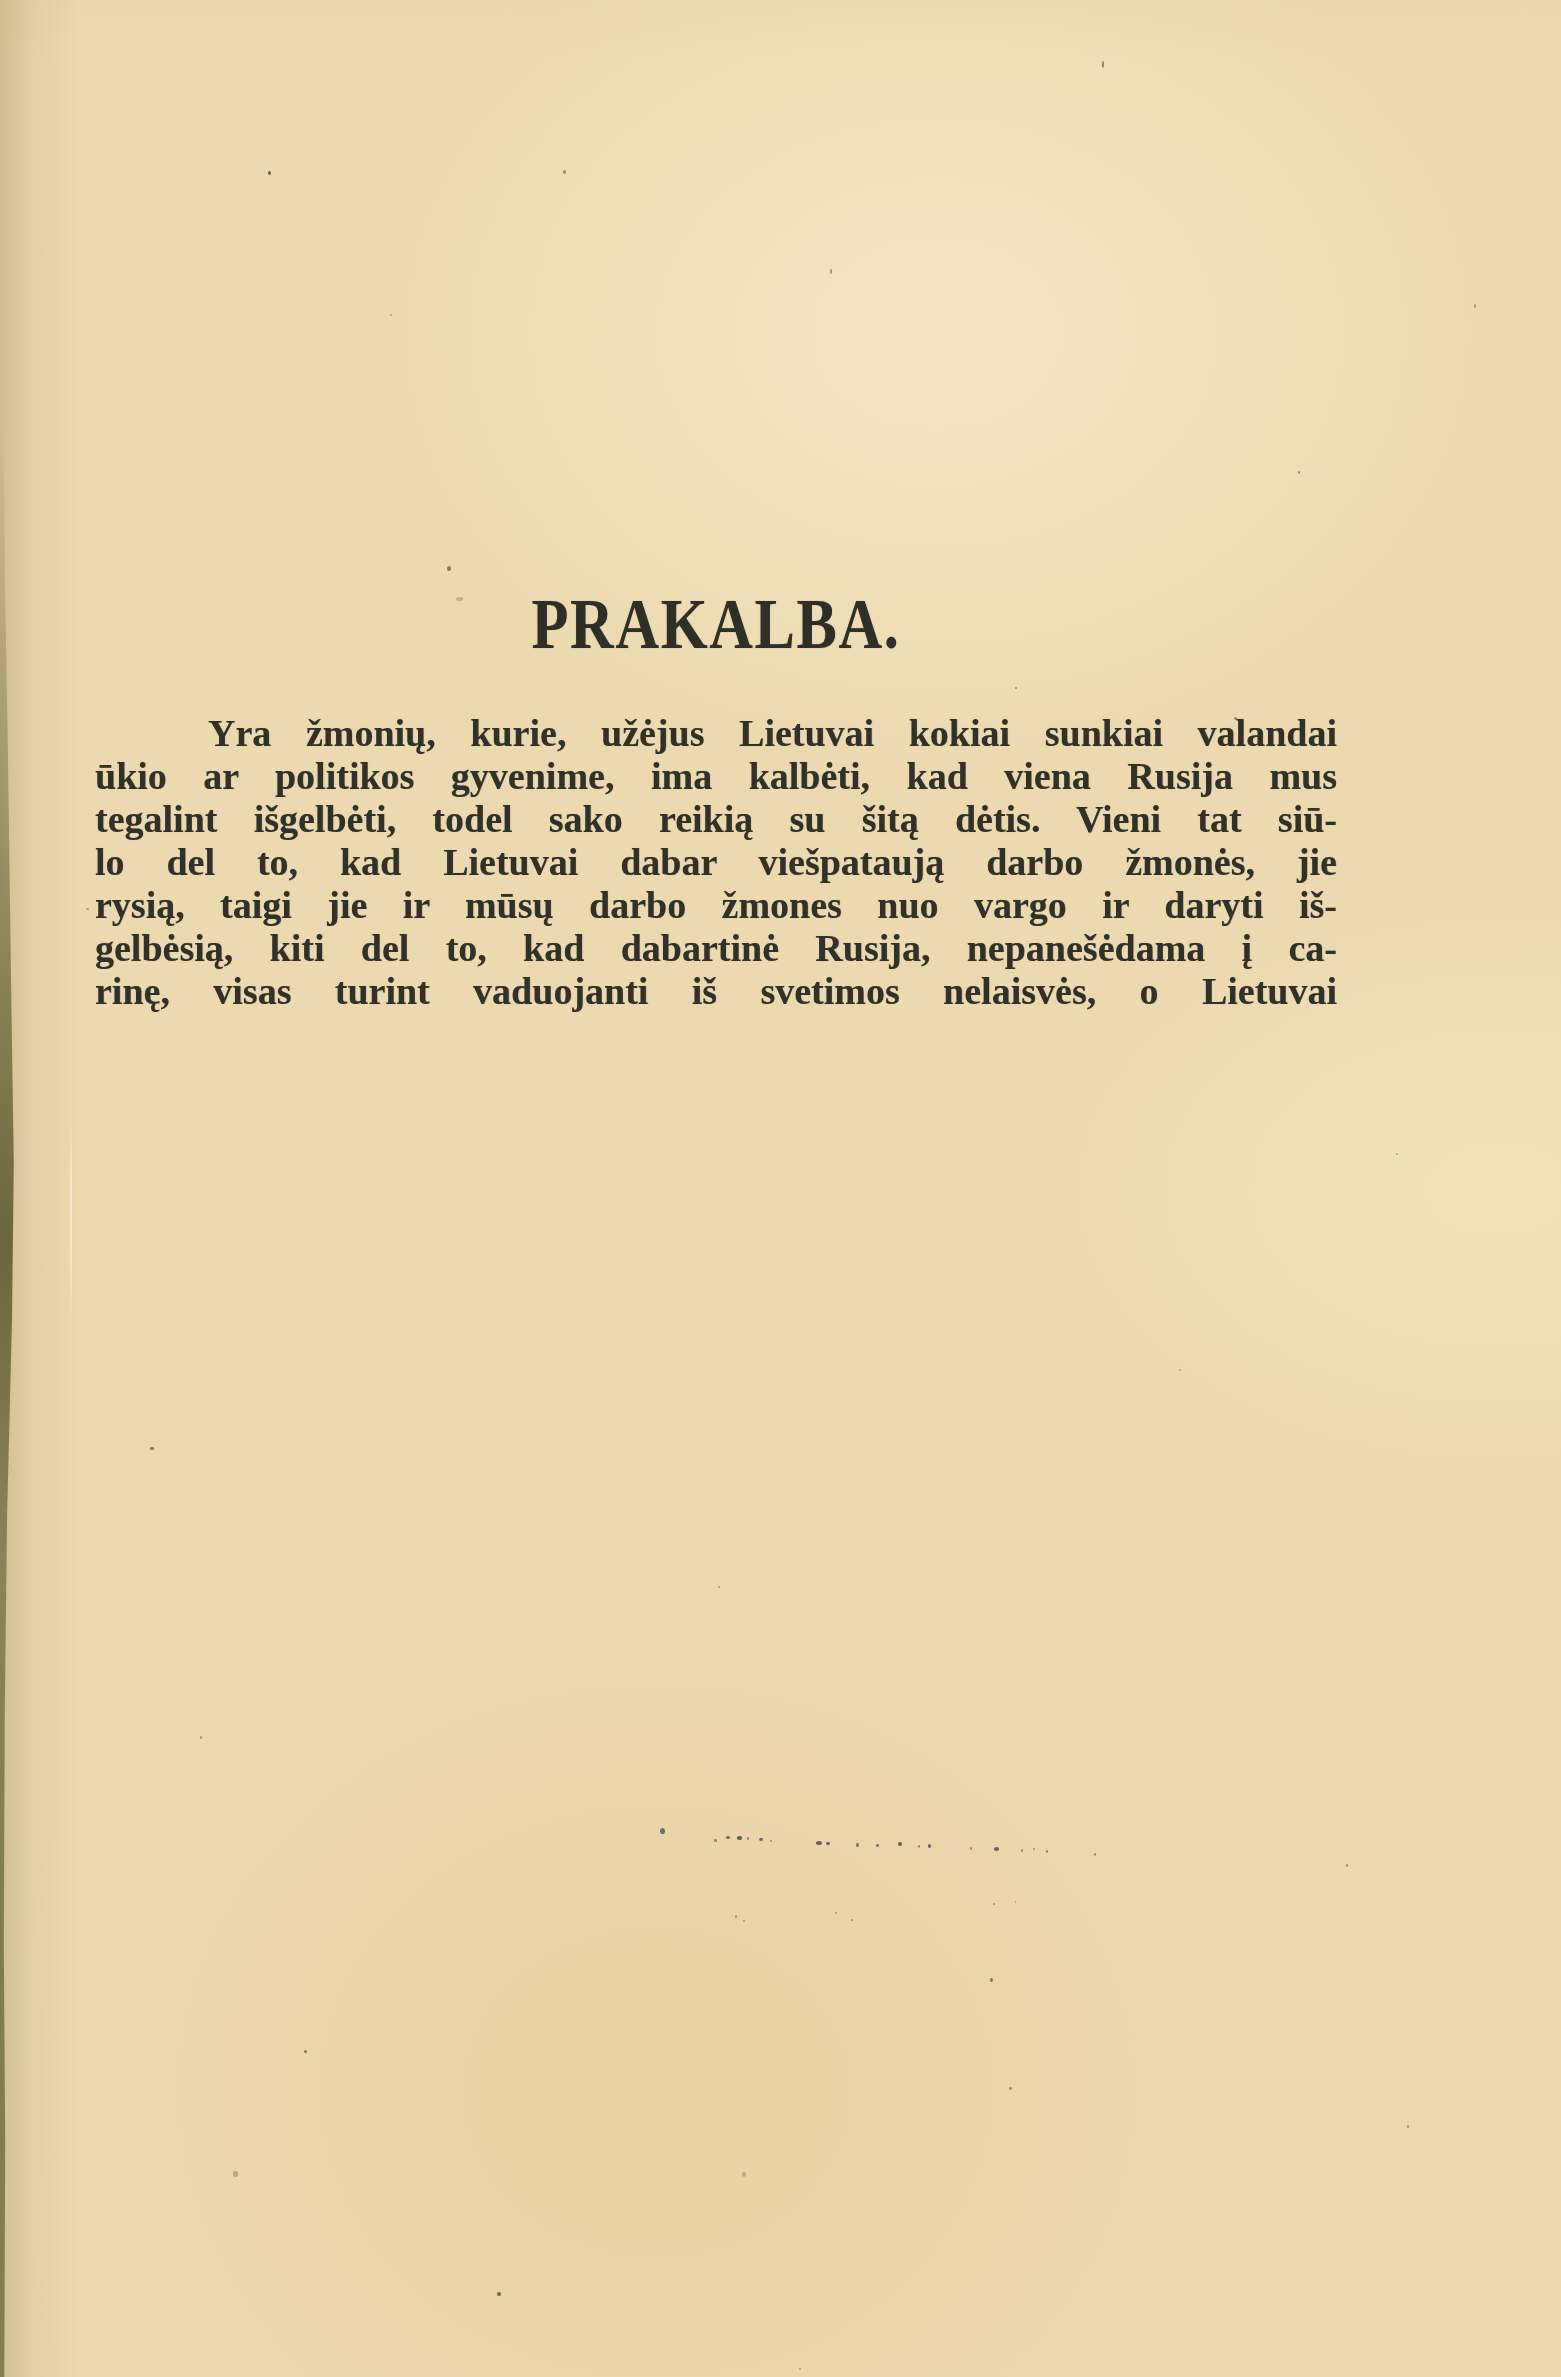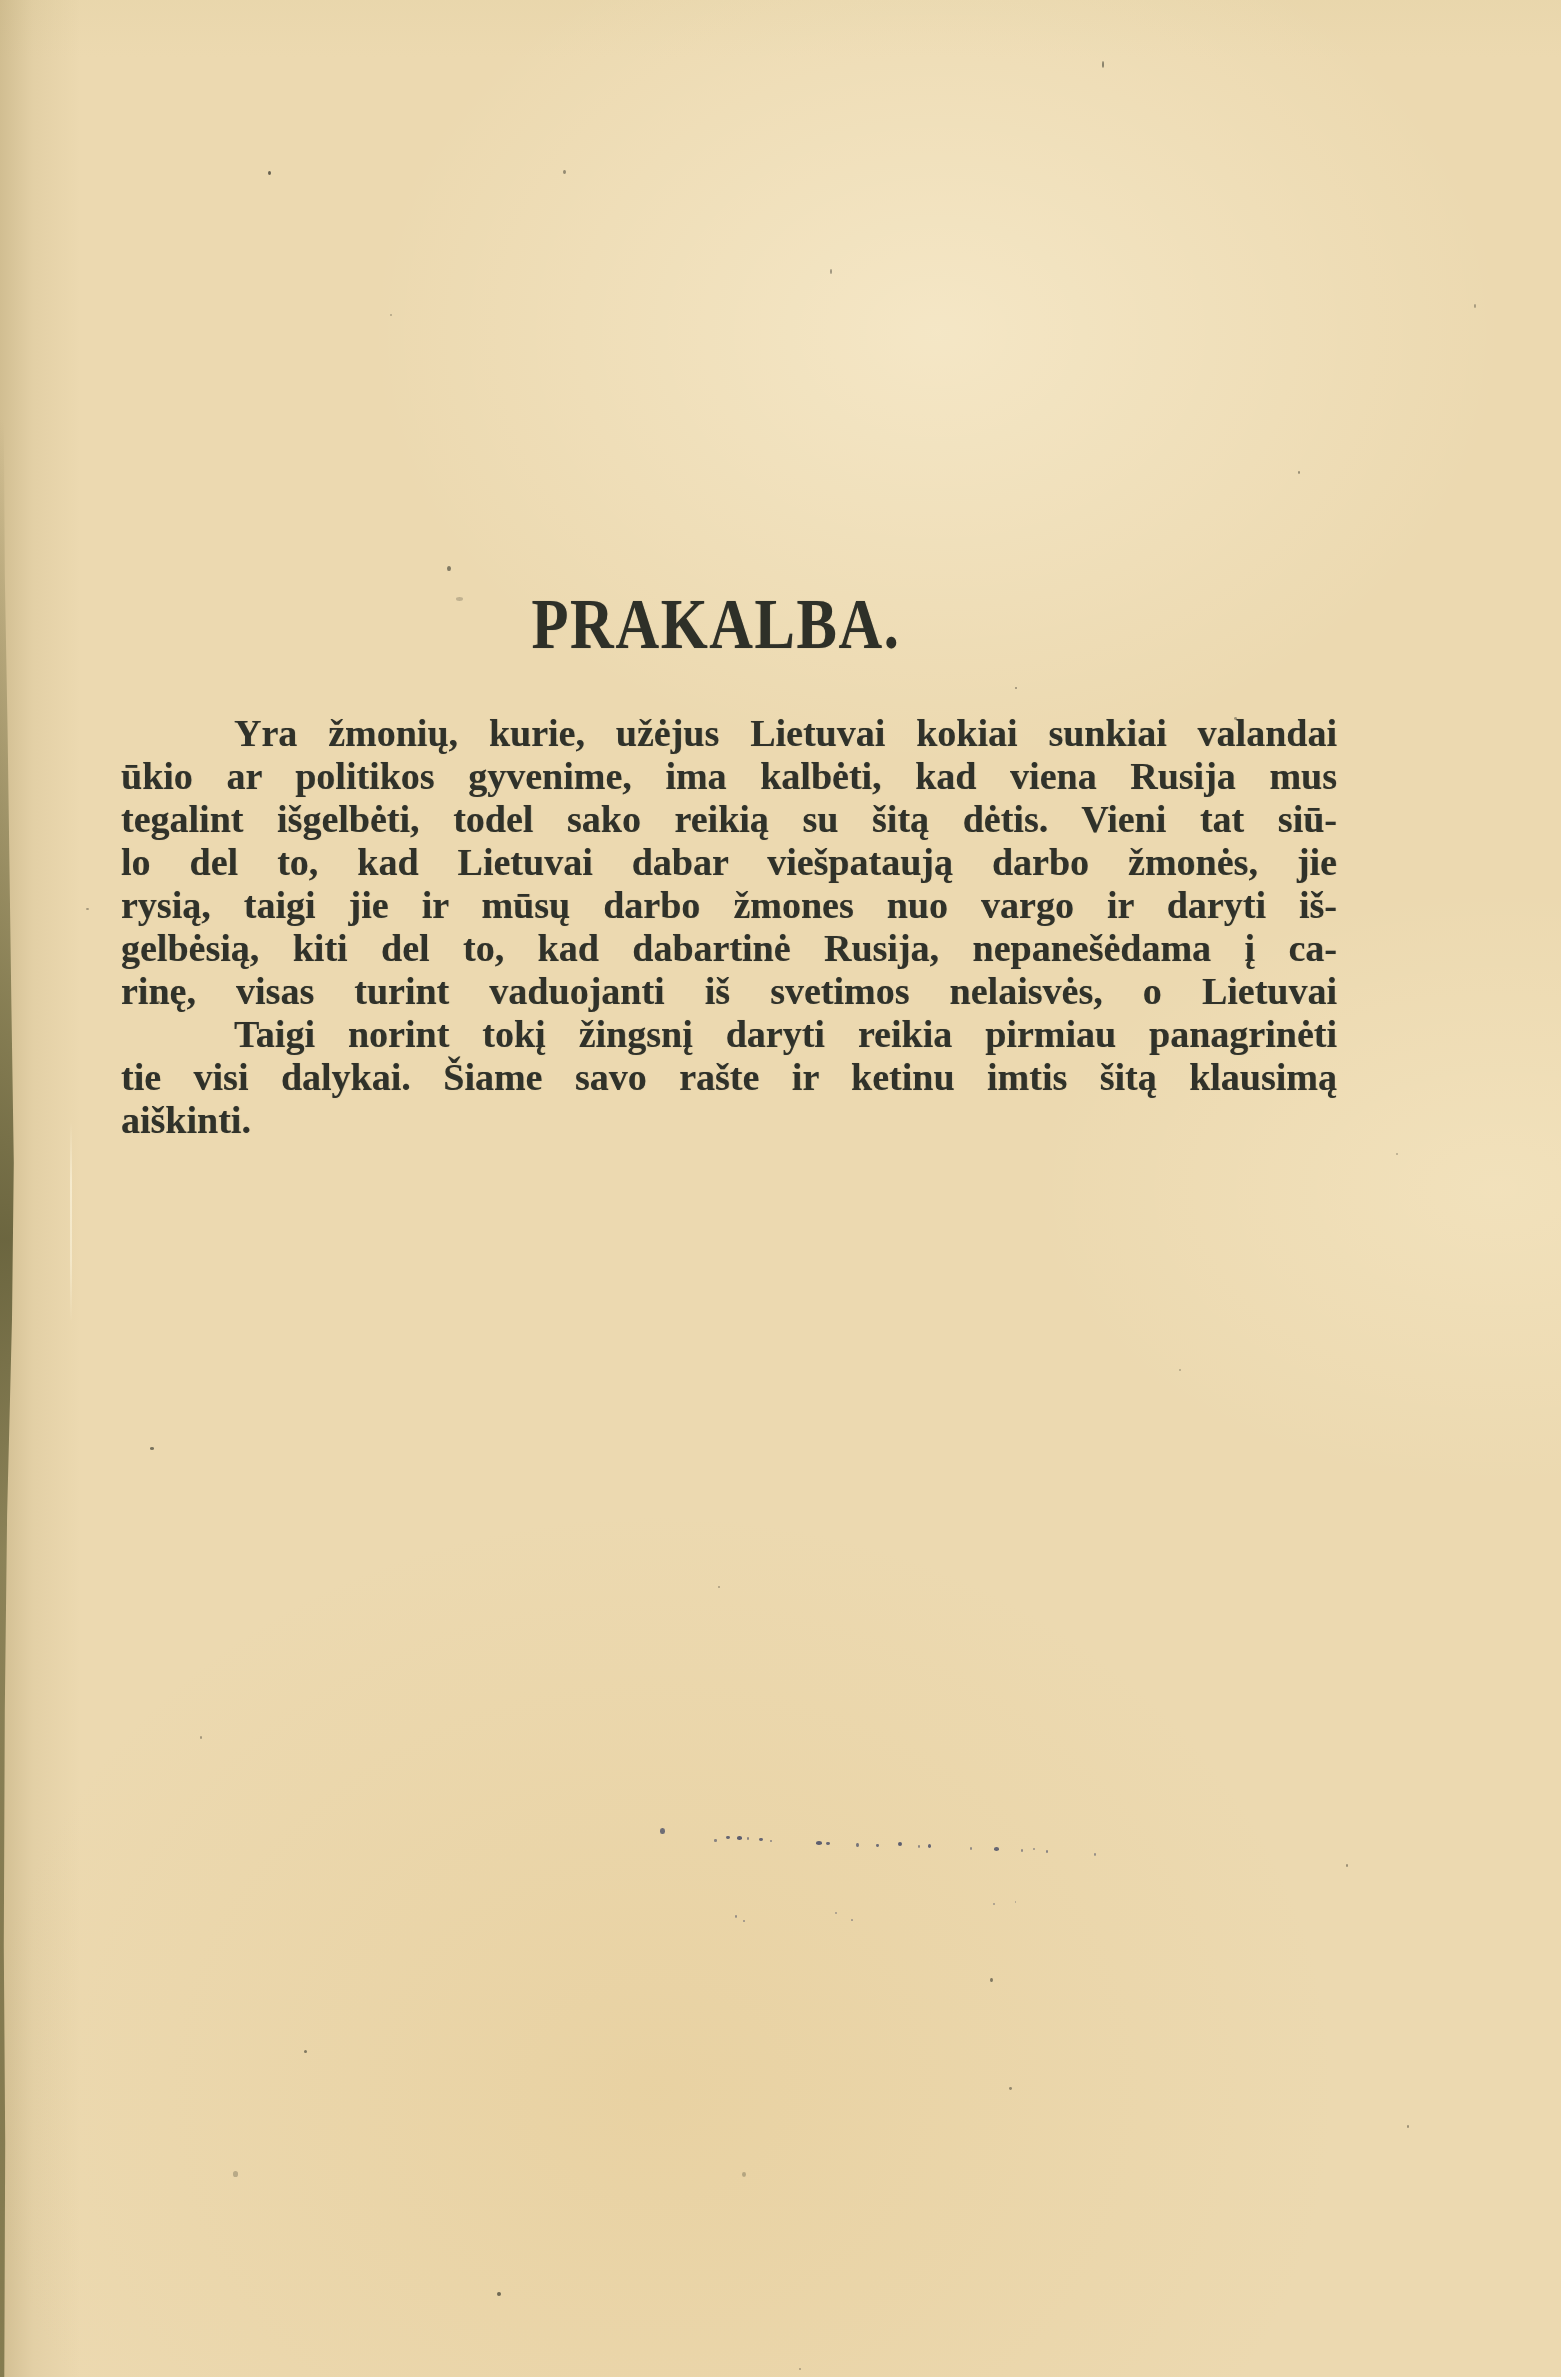--- a/index.html
+++ b/index.html
@@ -54,21 +54,20 @@
     position: absolute; left: 95px; top: 712px; width: 1242px;
     font-family: "Liberation Serif", serif;
     font-weight: bold;
     font-size: 38px; line-height: 43px;
     color: #30322a;
     text-shadow: 0.3px 0.3px 0.7px rgba(48,50,42,0.38);
   }
   .line {
     text-align: justify;
     text-align-last: justify;
-    margin-left: 26px;
   }
   .line.last { text-align-last: left; }
   .line.indent { text-indent: 113px; }
   .speck {
     position: absolute; display: block;
     background: #3b3a30; border-radius: 50%;
   }
   .ink-mark {
     position: absolute; display: block;
     background: #394060; border-radius: 45%;
@@ -83,25 +82,20 @@
   <h1 class="title">PRAKALBA.</h1>
   <div class="text-block" id="text-block">
       <div class="paragraph">
         <div class="line indent">Yra žmonių, kurie, užėjus Lietuvai kokiai sunkiai valandai</div>
         <div class="line">ūkio ar politikos gyvenime, ima kalbėti, kad viena Rusija mus</div>
         <div class="line">tegalint išgelbėti, todel sako reikią su šitą dėtis. Vieni tat siū-</div>
         <div class="line">lo del to, kad Lietuvai dabar viešpataują darbo žmonės, jie</div>
         <div class="line">rysią, taigi jie ir mūsų darbo žmones nuo vargo ir daryti iš-</div>
         <div class="line">gelbėsią, kiti del to, kad dabartinė Rusija, nepanešėdama į ca-</div>
         <div class="line">rinę, visas turint vaduojanti iš svetimos nelaisvės, o Lietuvai</div>
-      </div>
-      <div class="paragraph">
-        <div class="line indent">Taigi norint tokį žingsnį daryti reikia pirmiau panagrinėti</div>
-        <div class="line">tie visi dalykai. Šiame savo rašte ir ketinu imtis šitą klausimą</div>
-        <div class="line last">aiškinti.</div>
       </div>
     </div>
   <div id="artifacts">
       <i class="speck" style="left: 268px; top: 171px; width: 3.3px; height: 4.3px; opacity: 0.75;"></i>
       <i class="speck" style="left: 447px; top: 566px; width: 3.8px; height: 5.2px; opacity: 0.6;"></i>
       <i class="speck" style="left: 1102px; top: 61px; width: 2.4px; height: 6.7px; opacity: 0.55;"></i>
       <i class="speck" style="left: 563px; top: 170px; width: 2.9px; height: 3.8px; opacity: 0.5;"></i>
       <i class="speck" style="left: 1298px; top: 471px; width: 2.4px; height: 3.3px; opacity: 0.5;"></i>
       <i class="speck" style="left: 157px; top: 1001px; width: 2.9px; height: 2.9px; opacity: 0.55;"></i>
       <i class="speck" style="left: 150px; top: 1447px; width: 4.3px; height: 2.9px; opacity: 0.65;"></i>

